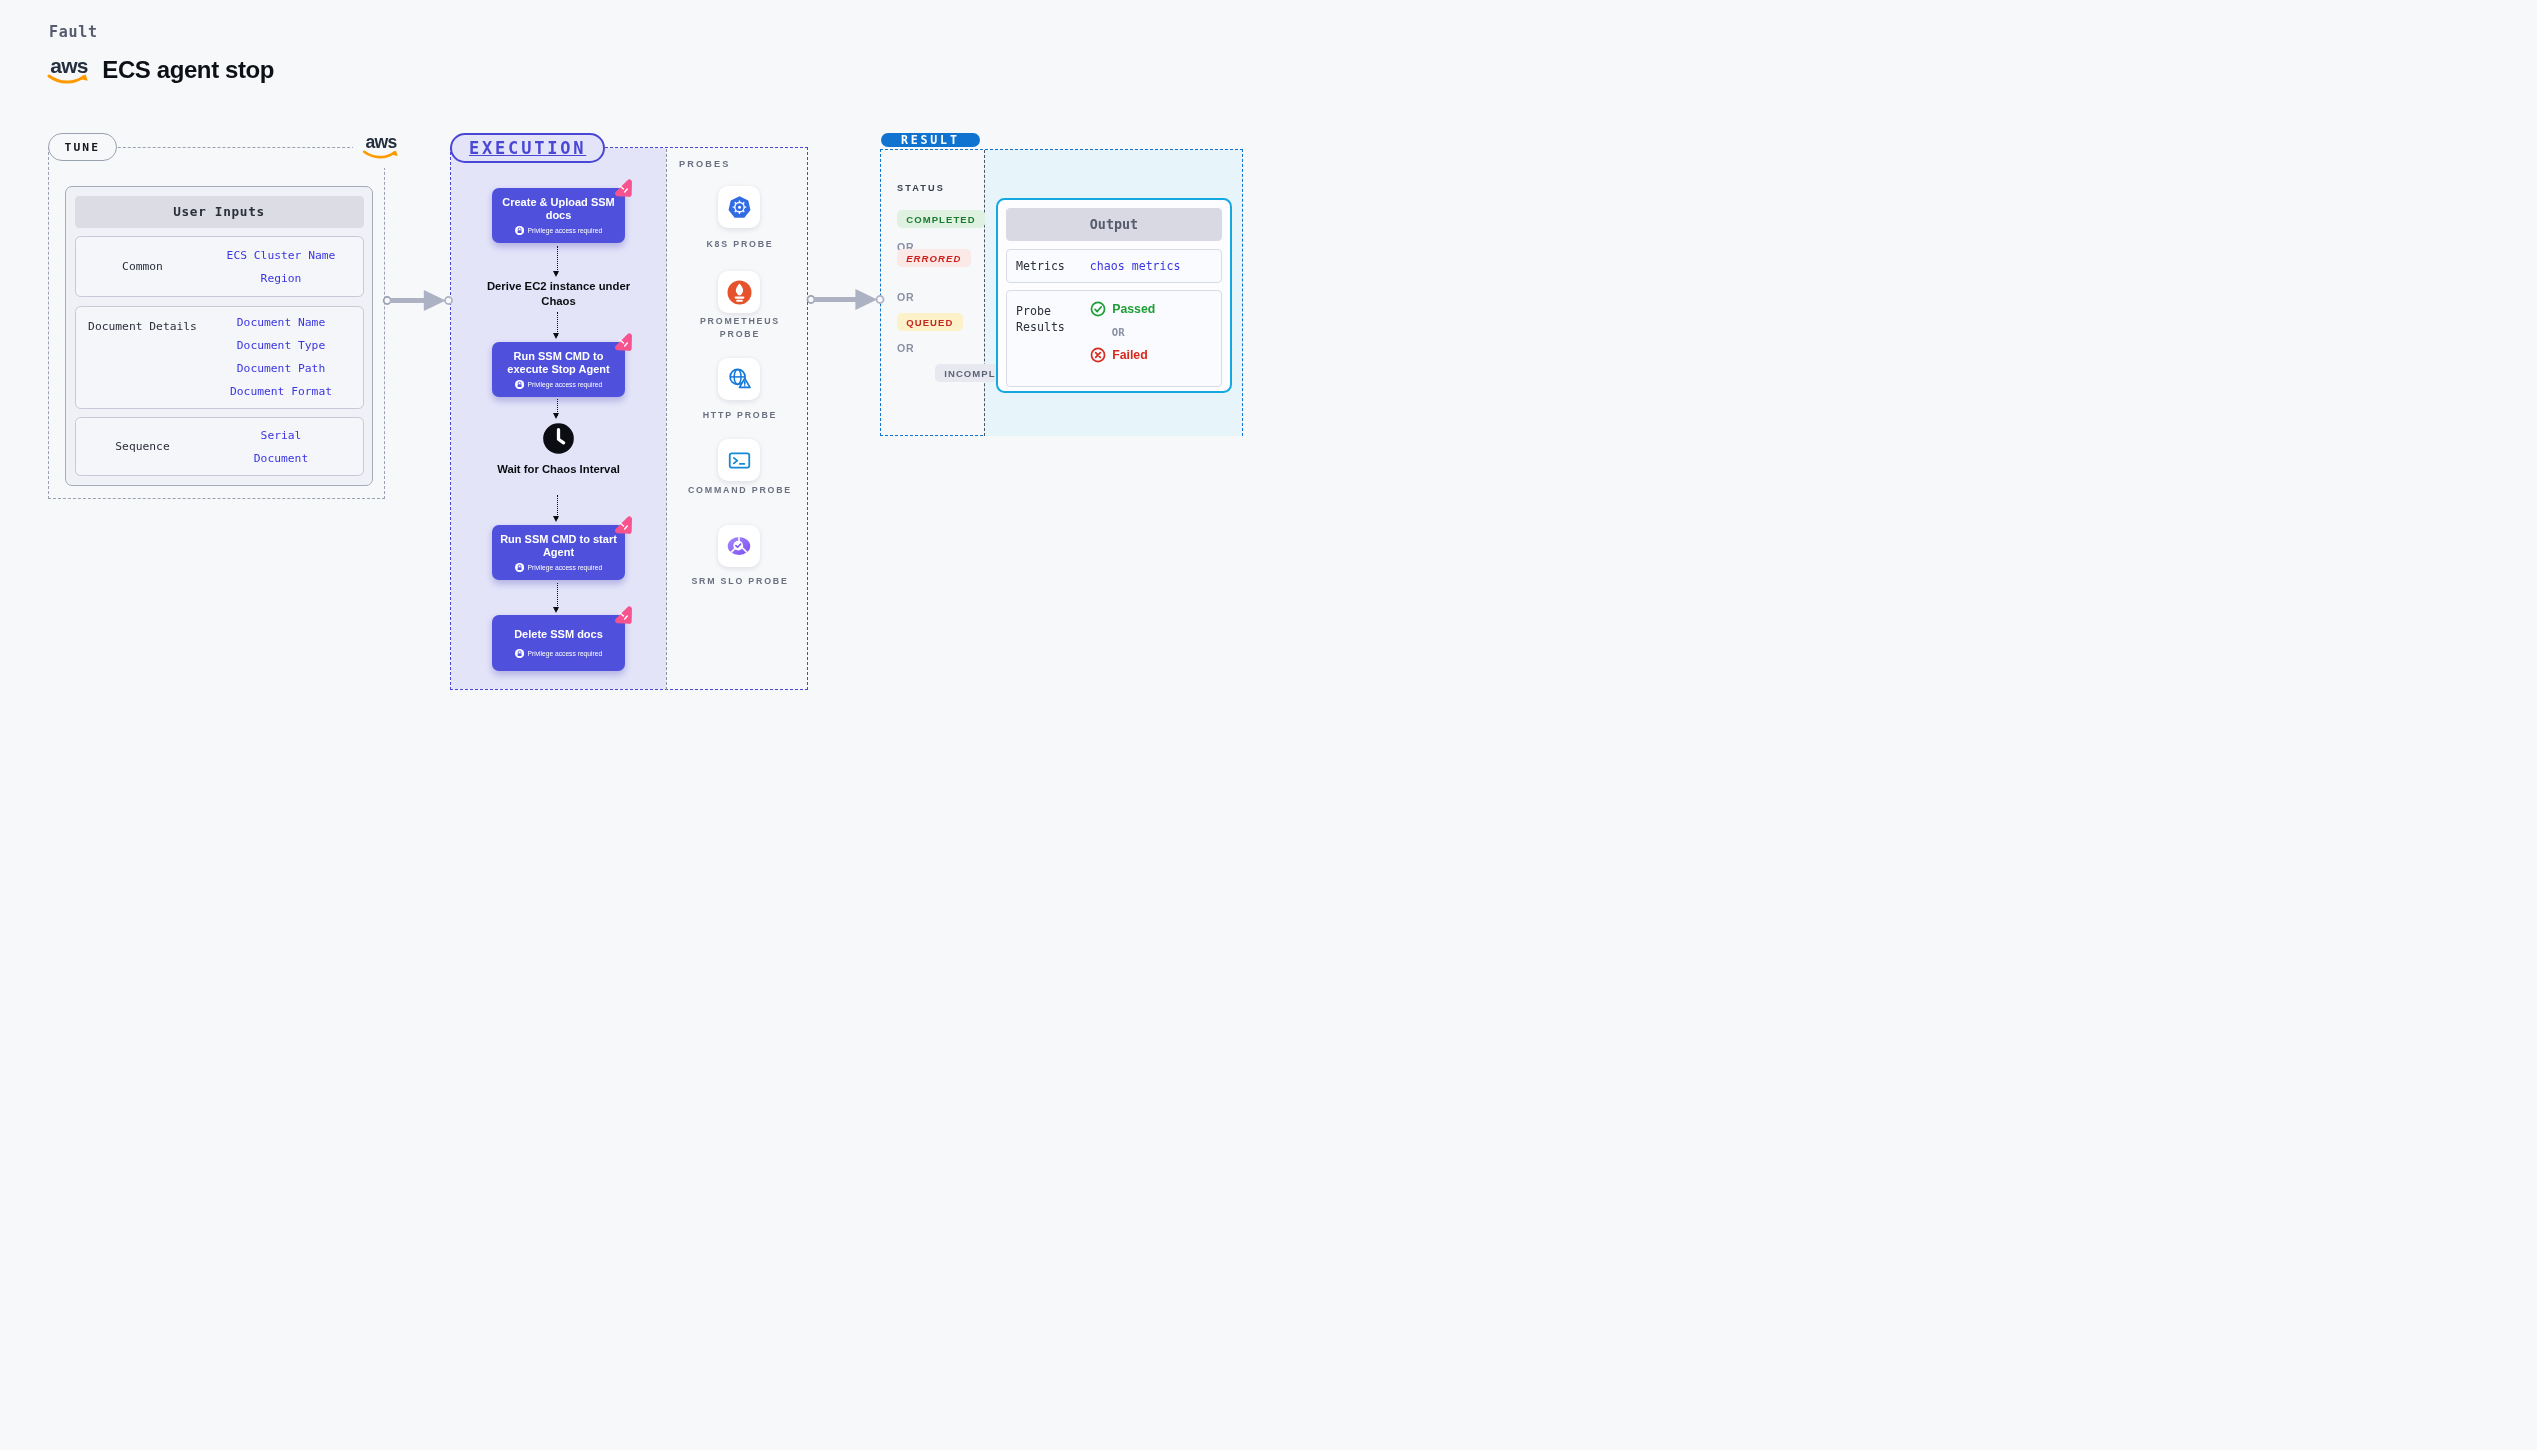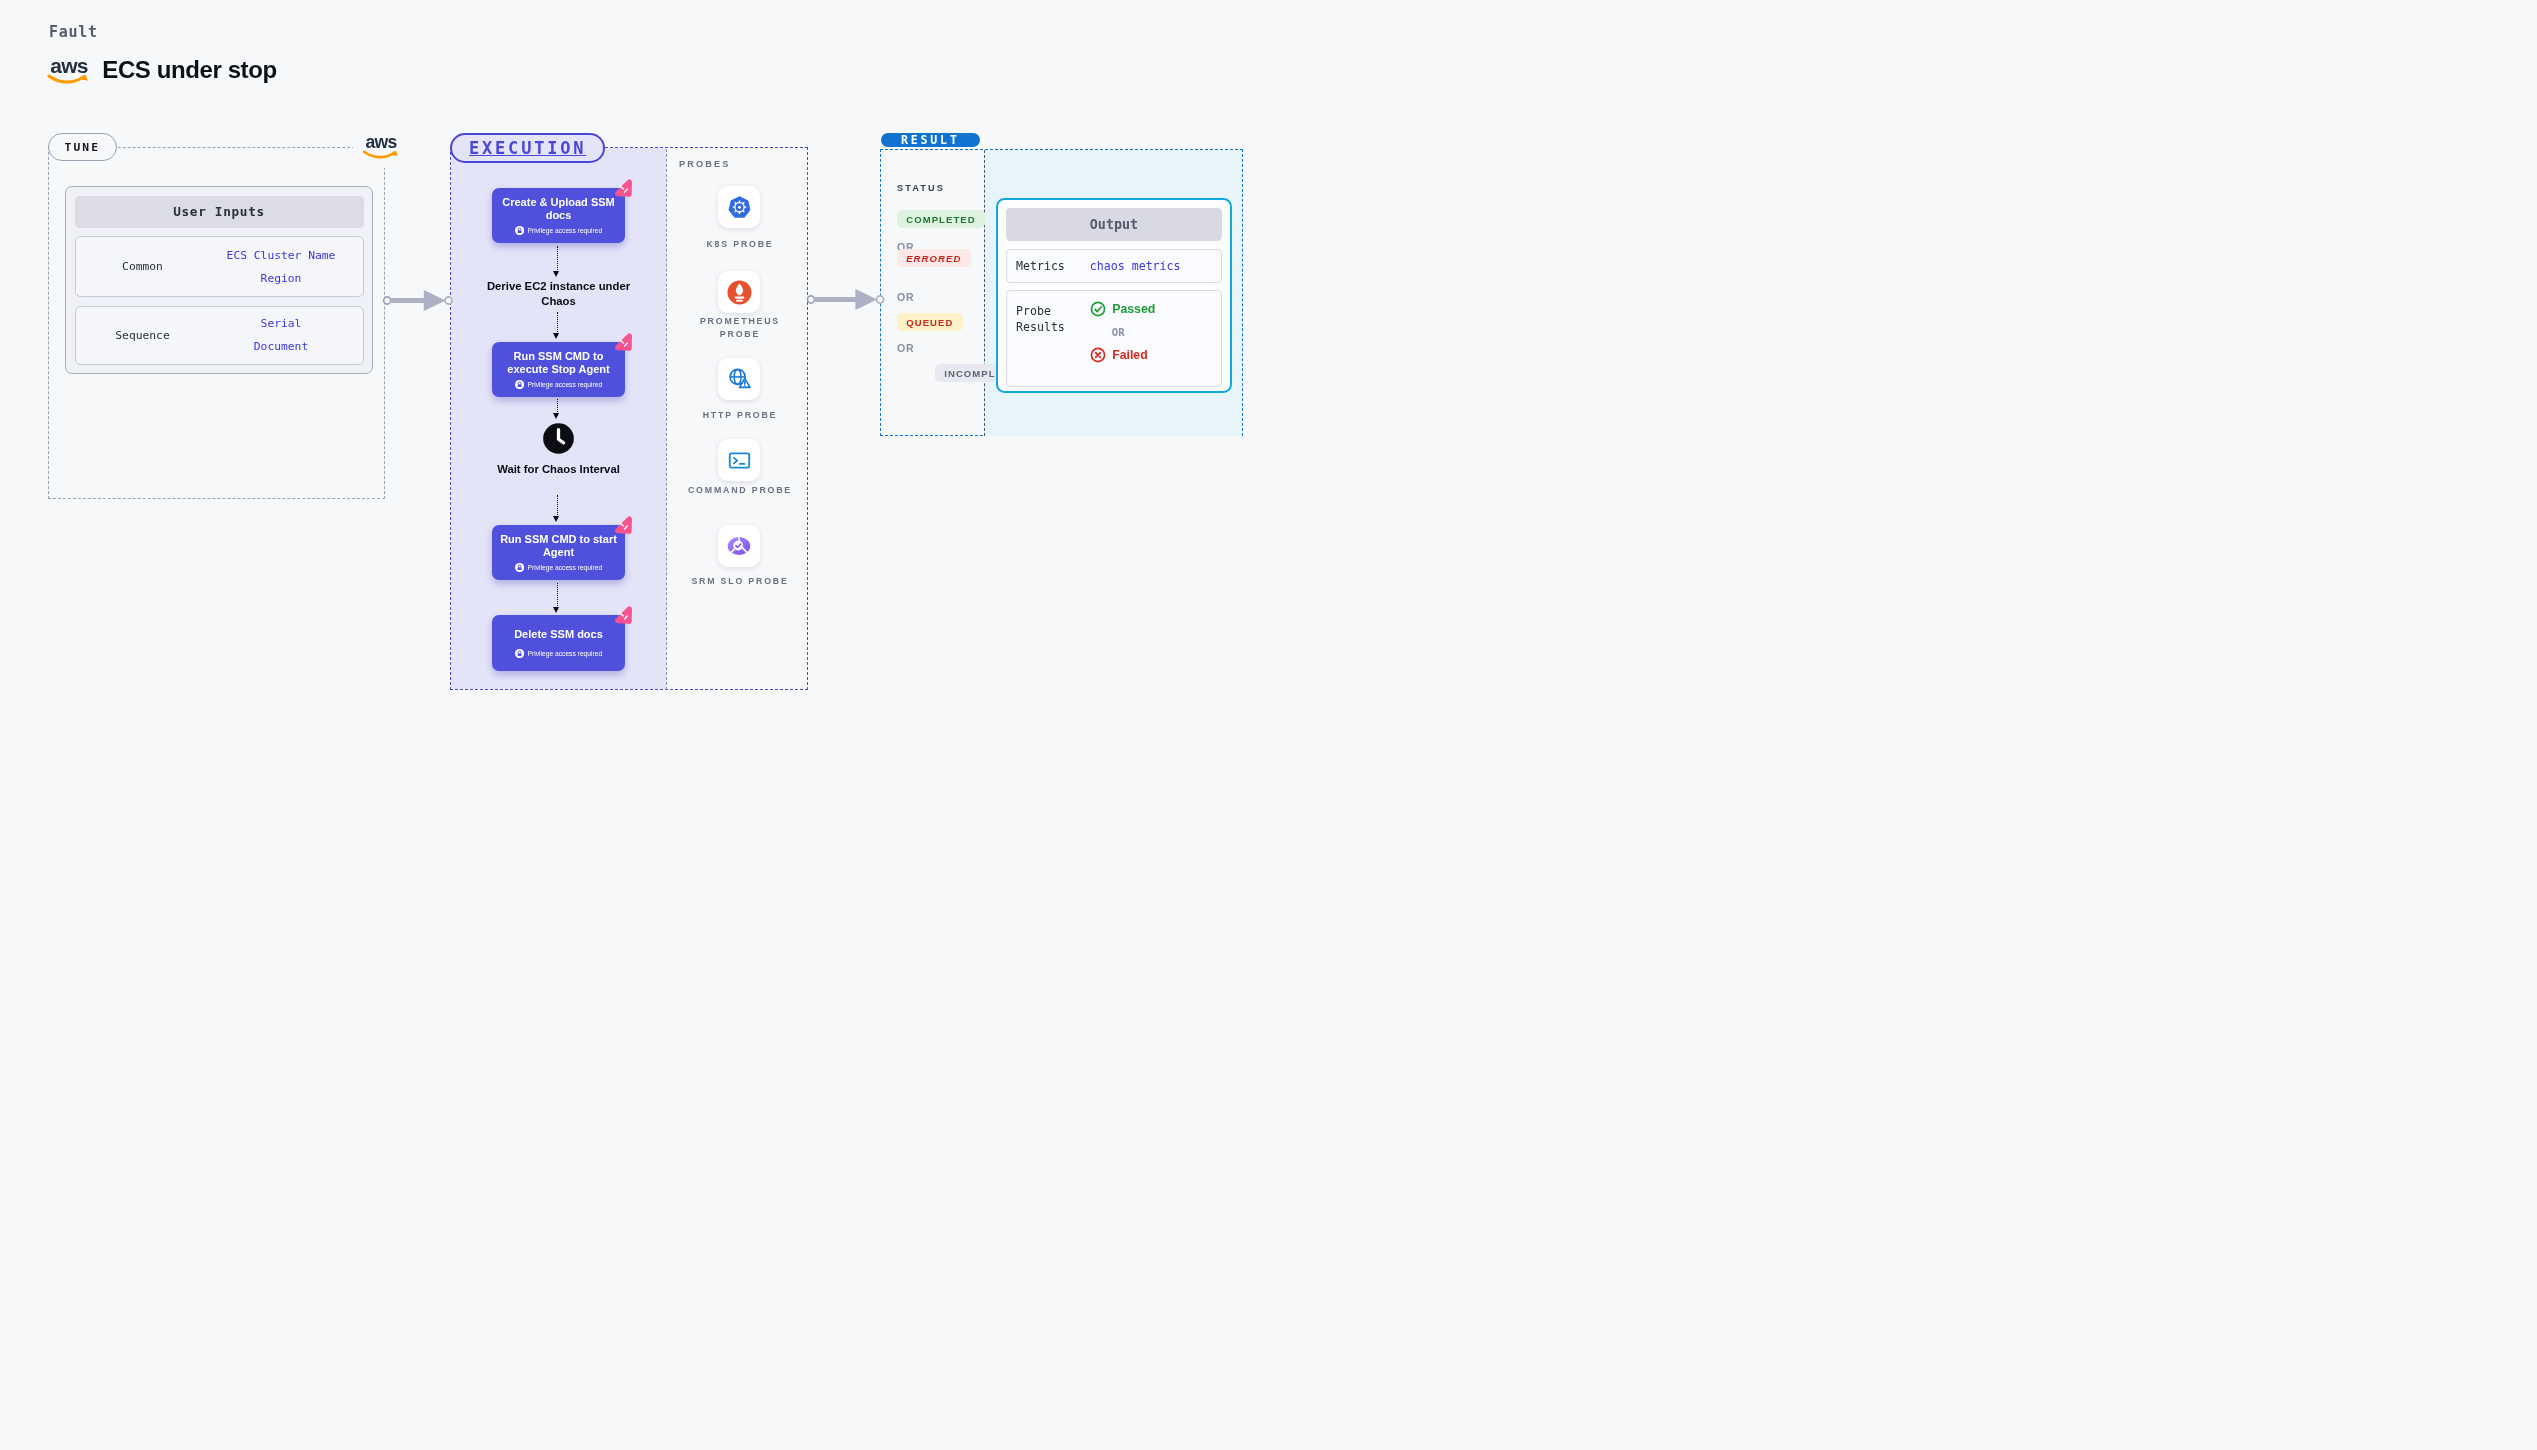--- a/index.html
+++ b/index.html
@@ -99,21 +99,21 @@
 
   <div class="kicker">Fault</div>
   <div class="title-row">
     <div class="aws-logo">
       <span class="aws-text">aws</span>
       <svg width="44" height="12" viewBox="0 0 64 18" style="margin-top:-2.1px">
         <path d="M2,3 C18,15 40,15 54,4" fill="none" stroke="#FF9900" stroke-width="4.5" stroke-linecap="round"></path>
         <polygon points="57,0.5 60,10 49.5,8" fill="#FF9900"></polygon>
       </svg>
     </div>
-    <h1 class="page-title">ECS under stop</h1>
+    <h1 class="page-title">ECS agent stop</h1>
   </div>
 
   <div class="dashedbox tune-box"></div>
   <div class="pill tune-pill">TUNE</div>
   <div class="aws-corner">
     <div class="aws-logo">
       <span class="aws-text">aws</span>
       <svg width="37" height="10.6" viewBox="0 0 64 18" style="margin-top:-2.1px">
         <path d="M2,3 C18,15 40,15 54,4" fill="none" stroke="#FF9900" stroke-width="4.5" stroke-linecap="round"></path>
         <polygon points="57,0.5 60,10 49.5,8" fill="#FF9900"></polygon>
@@ -125,20 +125,29 @@
     <div class="ui-header">User Inputs</div>
 
     <div class="ui-row row-common">
       <div class="ui-row-label">Common</div>
       <div class="ui-row-values" style="color: rgb(59, 54, 224);">
         <div class="ui-value">ECS Cluster Name</div>
         <div class="ui-value">Region</div>
       </div>
     </div>
 
+    <div class="ui-row row-doc">
+      <div class="ui-row-label">Document Details</div>
+      <div class="ui-row-values" style="color: rgb(59, 54, 224);">
+        <div class="ui-value">Document Name</div>
+        <div class="ui-value">Document Type</div>
+        <div class="ui-value">Document Path</div>
+        <div class="ui-value">Document Format</div>
+      </div>
+    </div>
 
     <div class="ui-row row-seq">
       <div class="ui-row-label">Sequence</div>
       <div class="ui-row-values" style="color: rgb(59, 54, 224);">
         <div class="ui-value">Serial</div>
         <div class="ui-value">Document</div>
       </div>
     </div>
   </div>
 

